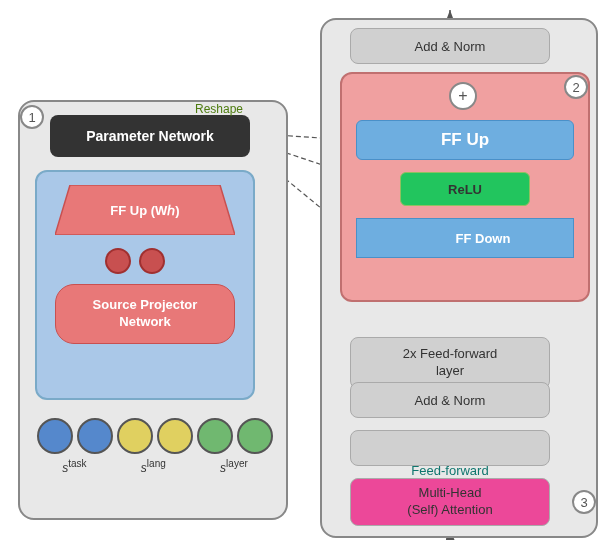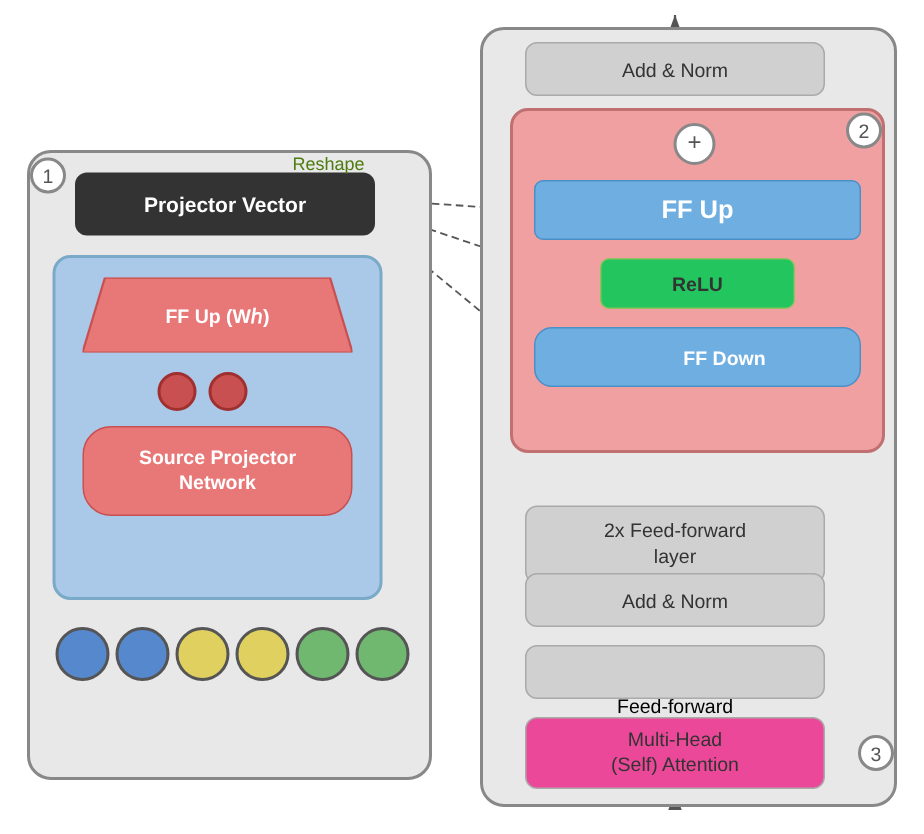--- a/index.html
+++ b/index.html
@@ -238,21 +238,21 @@
 
     
     .ff-down-box {
       position: absolute;
       left: 356px;
       top: 218px;
       width: 218px;
       height: 40px;
       background: #6eaee0;
       border: 1.5px solid #4a90c8;
-      border-radius: 12px;
+      border-radius: 0;
       display: flex;
       align-items: center;
       justify-content: center;
       padding-left: 36px;
     }
     .ff-down-box span {
       color: #fff;
       font-size: 13px;
       font-weight: bold;
     }
@@ -354,21 +354,21 @@
       height: 36px;
       background: #d0d0d0;
       border: 1.5px solid #aaa;
       border-radius: 8px;
       display: flex;
       align-items: center;
       justify-content: center;
     }
     .feedforward-box span {
       font-size: 13px;
-      color: #000000;
+      color: #0f766e;
       margin-top: 44px;
     }
 
     
     .multihead-box {
       position: absolute;
       left: 350px;
       top: 478px;
       width: 200px;
       height: 48px;
@@ -474,21 +474,21 @@
 
   <div class="panel-right-outer"></div>
 
   <div class="panel-left"></div>
 
   <div class="circle-num-1">
     <span>1</span>
   </div>
 
   <div class="param-vector-box">
-    <span>Projector Vector</span>
+    <span>Parameter Network</span>
   </div>
 
   <div class="blue-panel"></div>
 
   <div class="trapezoid-container">
     <svg class="trapezoid-svg" viewBox="0 0 180 50">
       <polygon points="15,0 165,0 180,50 0,50" fill="#e87878" stroke="#c85050" stroke-width="1.5" rx="4"></polygon>
       <text x="90" y="30" text-anchor="middle" fill="white" font-size="13" font-weight="bold" font-family="Arial">FF Up (Wℎ)</text>
     </svg>
   </div>
@@ -507,20 +507,31 @@
 
   <div class="input-circles-row">
     <div class="input-circle circle-blue"></div>
     <div class="input-circle circle-blue"></div>
     <div class="input-circle circle-yellow"></div>
     <div class="input-circle circle-yellow"></div>
     <div class="input-circle circle-green"></div>
     <div class="input-circle circle-green"></div>
   </div>
 
+  <div class="circle-labels">
+    <div class="circle-label">
+      <i>s</i><sup>task</sup>
+    </div>
+    <div class="circle-label">
+      <i>s</i><sup>lang</sup>
+    </div>
+    <div class="circle-label">
+      <i>s</i><sup>layer</sup>
+    </div>
+  </div>
 
   <div class="reshape-label">Reshape</div>
 
   <div class="add-norm-top">
     <span>Add &amp; Norm</span>
   </div>
 
   <div class="panel-right-top"></div>
 
   <div class="circle-num-2">

